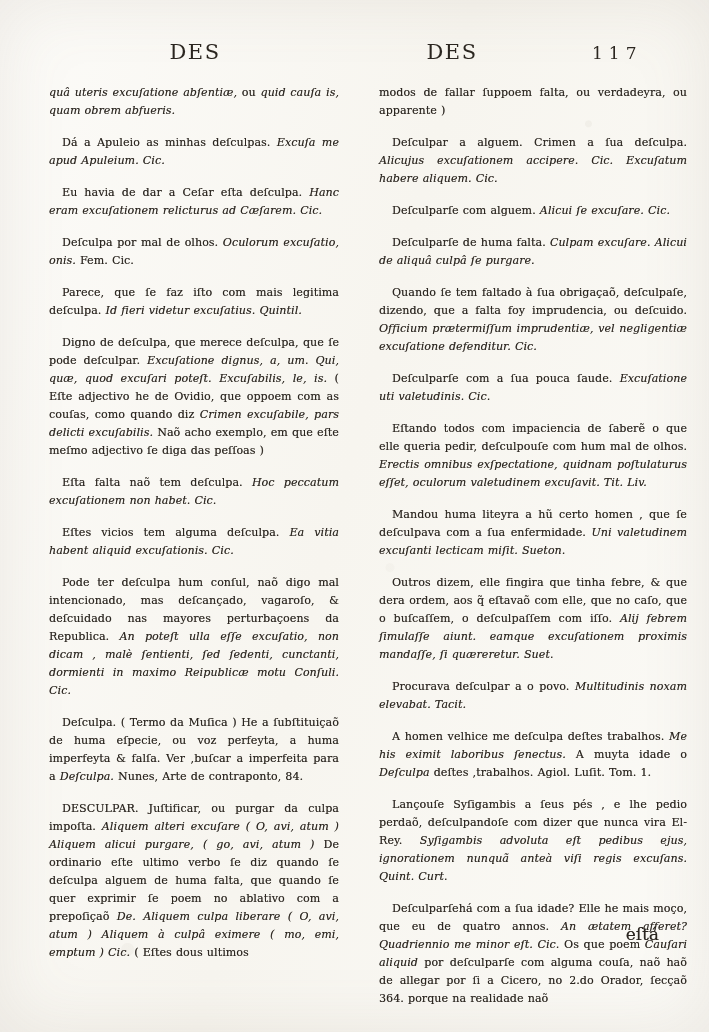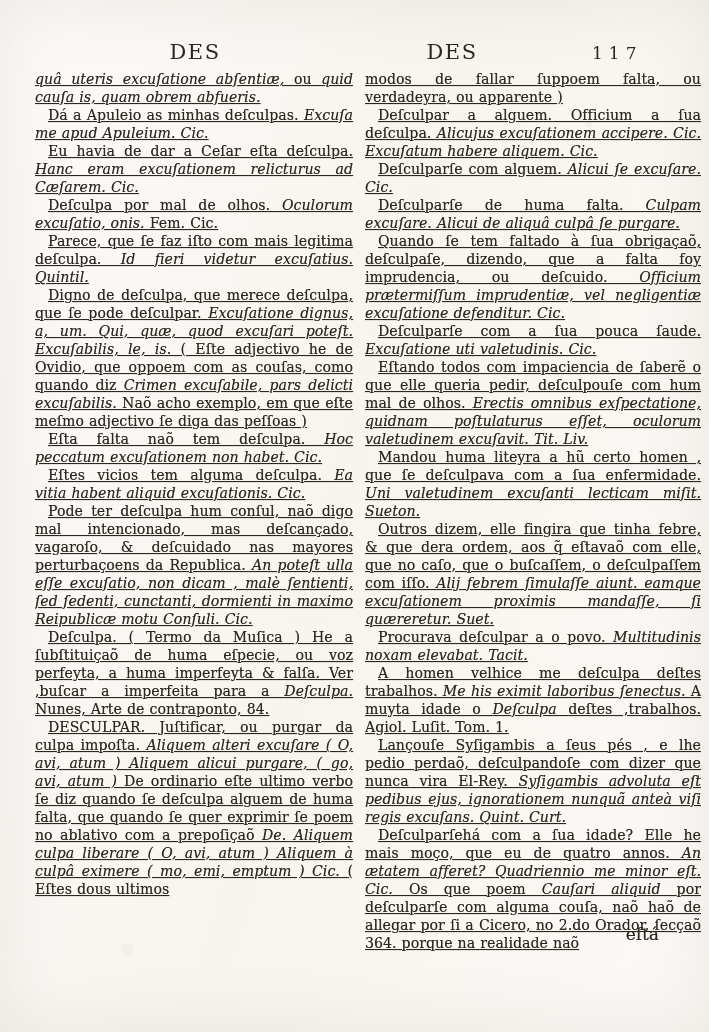--- a/index.html
+++ b/index.html
@@ -38,29 +38,28 @@
   }
   .columns{
     position:absolute;top:70px;left:35px;right:8px;
     display:flex;gap:12px;
     max-height:950px;overflow:hidden;
   }
   .col{min-width:0;}
   .col-left{width:318px;flex:none;}
   .col-right{flex:1;}
   p.para{
-    margin:0;
+    margin:14px;
     text-align:justify;
-    font-size:14px;
+    font-size:11px;
     line-height:18px;
     text-indent:13px;
     letter-spacing:0.1px;
     word-spacing:0.5px;
     text-shadow:0.2px 0.2px 0.35px rgba(43,38,32,0.55);
-    text-decoration:underline;
   }
   p.noindent{text-indent:0;}
   p.para i{font-style:italic;}
   .catchword{
     position:absolute;top:924px;right:50px;
     font-size:17px;
     text-shadow:0.2px 0.2px 0.35px rgba(43,38,32,0.55);
   }
 </style>
 </head>
@@ -83,21 +82,21 @@
         <p class="para"><span>Parece, que ſe faz iſto com mais legitima deſculpa. </span><i>Id fieri videtur excuſatius. Quintil.</i></p>
         <p class="para"><span>Digno de deſculpa, que merece deſculpa, que ſe pode deſculpar. </span><i>Excuſatione dignus, a, um. Qui, quæ, quod excuſari poteſt. Excuſabilis, le, is. </i><span>( Eſte adjectivo he de Ovidio, que oppoem com as couſas, como quando diz </span><i>Crimen excuſabile, pars delicti excuſabilis. </i><span>Naõ acho exemplo, em que eſte meſmo adjectivo ſe diga das peſſoas )</span></p>
         <p class="para"><span>Eſta falta naõ tem deſculpa. </span><i>Hoc peccatum excuſationem non habet. Cic.</i></p>
         <p class="para"><span>Eſtes vicios tem alguma deſculpa. </span><i>Ea vitia habent aliquid excuſationis. Cic.</i></p>
         <p class="para"><span>Pode ter deſculpa hum conſul, naõ digo mal intencionado, mas deſcançado, vagaroſo, &amp; deſcuidado nas mayores perturbaçoens da Republica. </span><i>An poteſt ulla eſſe excuſatio, non dicam , malè ſentienti, ſed ſedenti, cunctanti, dormienti in maximo Reipublicæ motu Conſuli. Cic.</i></p>
         <p class="para"><span>Deſculpa. ( Termo da Muſica ) He a ſubſtituiçaõ de huma eſpecie, ou voz perfeyta, a huma imperfeyta &amp; falſa. Ver ,buſcar a imperfeita para a </span><i>Deſculpa. </i><span>Nunes, Arte de contraponto, 84.</span></p>
         <p class="para"><span>DESCULPAR. Juſtificar, ou purgar da culpa impoſta. </span><i>Aliquem alteri excuſare ( O, avi, atum ) Aliquem alicui purgare, ( go, avi, atum ) </i><span>De ordinario eſte ultimo verbo ſe diz quando ſe deſculpa alguem de huma falta, que quando ſe quer exprimir ſe poem no ablativo com a prepoſiçaõ </span><i>De. Aliquem culpa liberare ( O, avi, atum ) Aliquem à culpâ eximere ( mo, emi, emptum ) Cic. </i><span>( Eſtes dous ultimos</span></p>
       </div>
     <div class="col col-right">
         <p class="para noindent"><span>modos de fallar ſuppoem falta, ou verdadeyra, ou apparente )</span></p>
-        <p class="para"><span>Deſculpar a alguem. Officium a ſua deſculpa. </span><i>Alicujus excuſationem accipere. Cic. Excuſatum habere aliquem. Cic.</i></p>
+        <p class="para"><span>Deſculpar a alguem. Crimen a ſua deſculpa. </span><i>Alicujus excuſationem accipere. Cic. Excuſatum habere aliquem. Cic.</i></p>
         <p class="para"><span>Deſculparſe com alguem. </span><i>Alicui ſe excuſare. Cic.</i></p>
         <p class="para"><span>Deſculparſe de huma falta. </span><i>Culpam excuſare. Alicui de aliquâ culpâ ſe purgare.</i></p>
         <p class="para"><span>Quando ſe tem faltado à ſua obrigaçaõ, deſculpaſe, dizendo, que a falta foy imprudencia, ou deſcuido. </span><i>Officium prætermiſſum imprudentiæ, vel negligentiæ excuſatione defenditur. Cic.</i></p>
         <p class="para"><span>Deſculparſe com a ſua pouca ſaude. </span><i>Excuſatione uti valetudinis. Cic.</i></p>
         <p class="para"><span>Eſtando todos com impaciencia de ſaberẽ o que elle queria pedir, deſculpouſe com hum mal de olhos. </span><i>Erectis omnibus exſpectatione, quidnam poſtulaturus eſſet, oculorum valetudinem excuſavit. Tit. Liv.</i></p>
         <p class="para"><span>Mandou huma liteyra a hũ certo homen , que ſe deſculpava com a ſua enfermidade. </span><i>Uni valetudinem excuſanti lecticam miſit. Sueton.</i></p>
         <p class="para"><span>Outros dizem, elle fingira que tinha febre, &amp; que dera ordem, aos q̃ eſtavaõ com elle, que no caſo, que o buſcaſſem, o deſculpaſſem com iſſo. </span><i>Alij febrem ſimulaſſe aiunt. eamque excuſationem proximis mandaſſe, ſi quæreretur. Suet.</i></p>
         <p class="para"><span>Procurava deſculpar a o povo. </span><i>Multitudinis noxam elevabat. Tacit.</i></p>
         <p class="para"><span>A homen velhice me deſculpa deſtes trabalhos. </span><i>Me his eximit laboribus ſenectus. </i><span>A muyta idade o </span><i>Deſculpa </i><span>deſtes ,trabalhos. Agiol. Luſit. Tom. 1.</span></p>
         <p class="para"><span>Lançouſe Syſigambis a ſeus pés , e lhe pedio perdaõ, deſculpandoſe com dizer que nunca vira El-Rey. </span><i>Syſigambis advoluta eſt pedibus ejus, ignorationem nunquã anteà viſi regis excuſans. Quint. Curt.</i></p>

